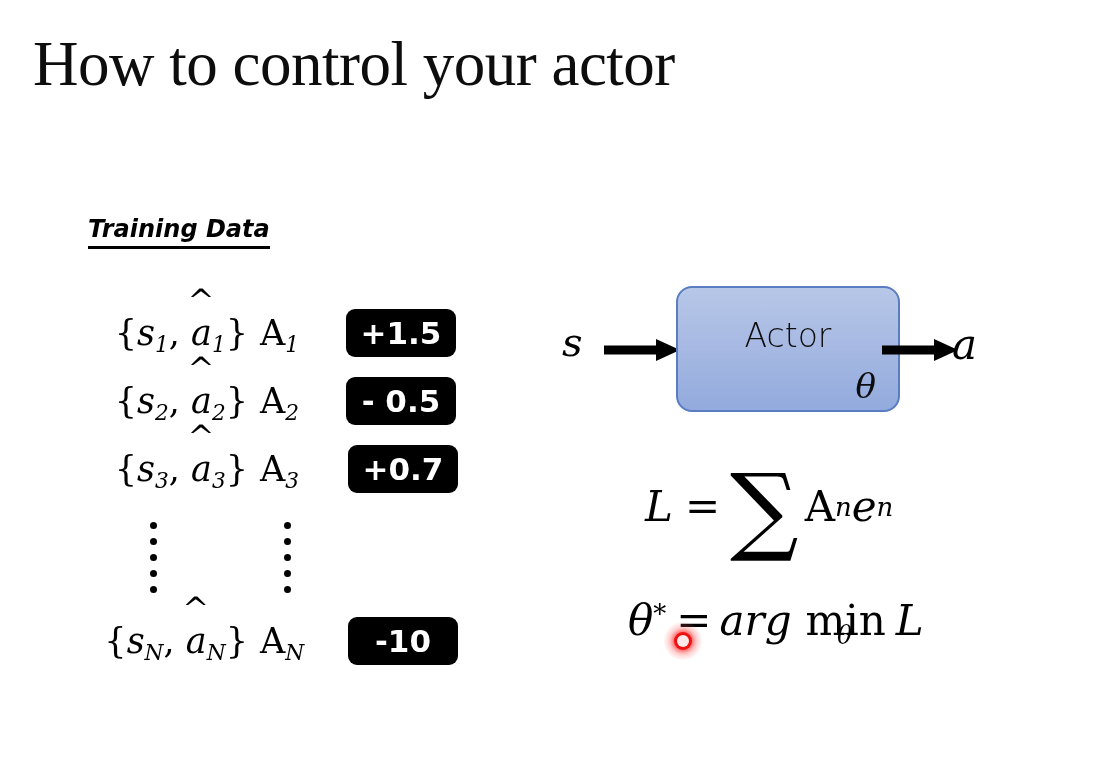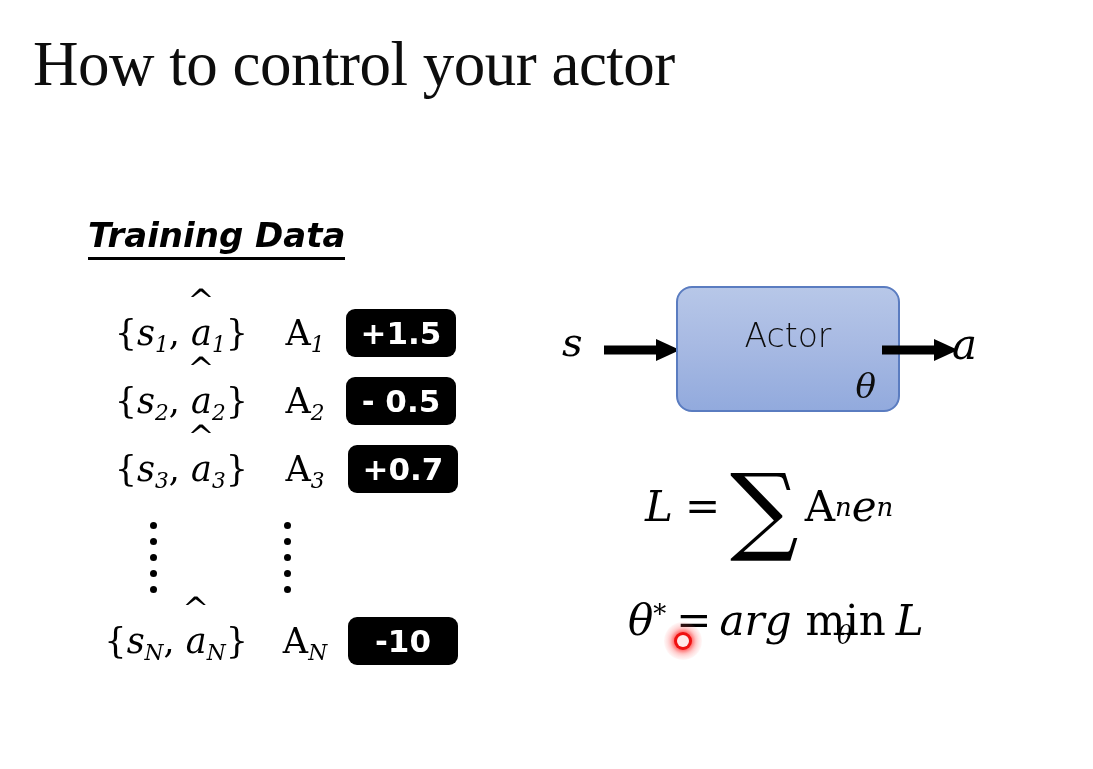--- a/index.html
+++ b/index.html
@@ -37,21 +37,21 @@
   }
 
   
   .training-heading {
     position: absolute;
     left: 88px;
     top: 216px;
     font-family: "DejaVu Sans", sans-serif;
     font-weight: bold;
     font-style: italic;
-    font-size: 34px;
+    font-size: 24px;
     line-height: 1.15;
     color: #000000;
     border-bottom: 3px solid #000000;
     padding-bottom: 2px;
     white-space: nowrap;
   }
 
   
   .data-table {
     position: absolute;
@@ -82,21 +82,21 @@
     white-space: nowrap;
   }
   .cell-pair .sym { font-style: italic; }
   .cell-pair .brace { font-style: normal; }
 
   .cell-adv {
     position: absolute;
     left: 172px;
     top: 0;
     width: 90px;
-    text-align: center;
+    text-align: left;
     font-family: "DejaVu Serif", serif;
     font-size: 35px;
     line-height: 58px;
     white-space: nowrap;
   }
 
   sub.idx {
     font-family: "DejaVu Serif", serif;
     font-style: italic;
     font-size: 0.62em;

